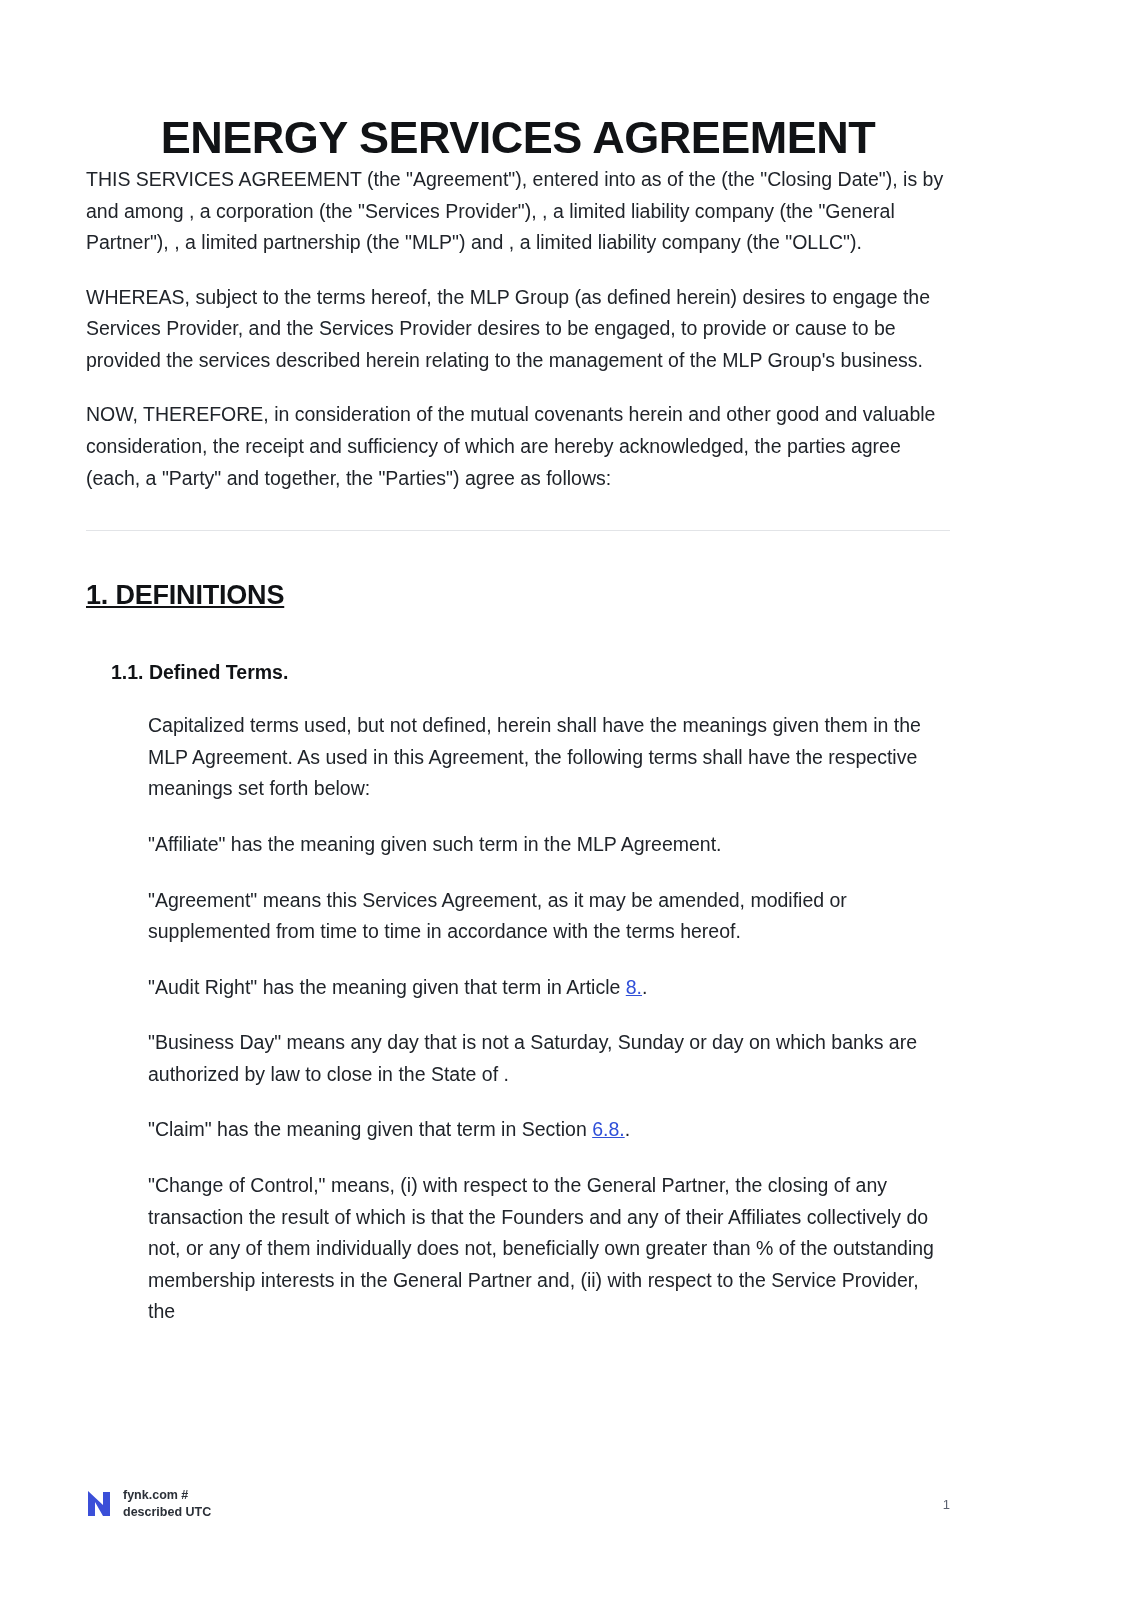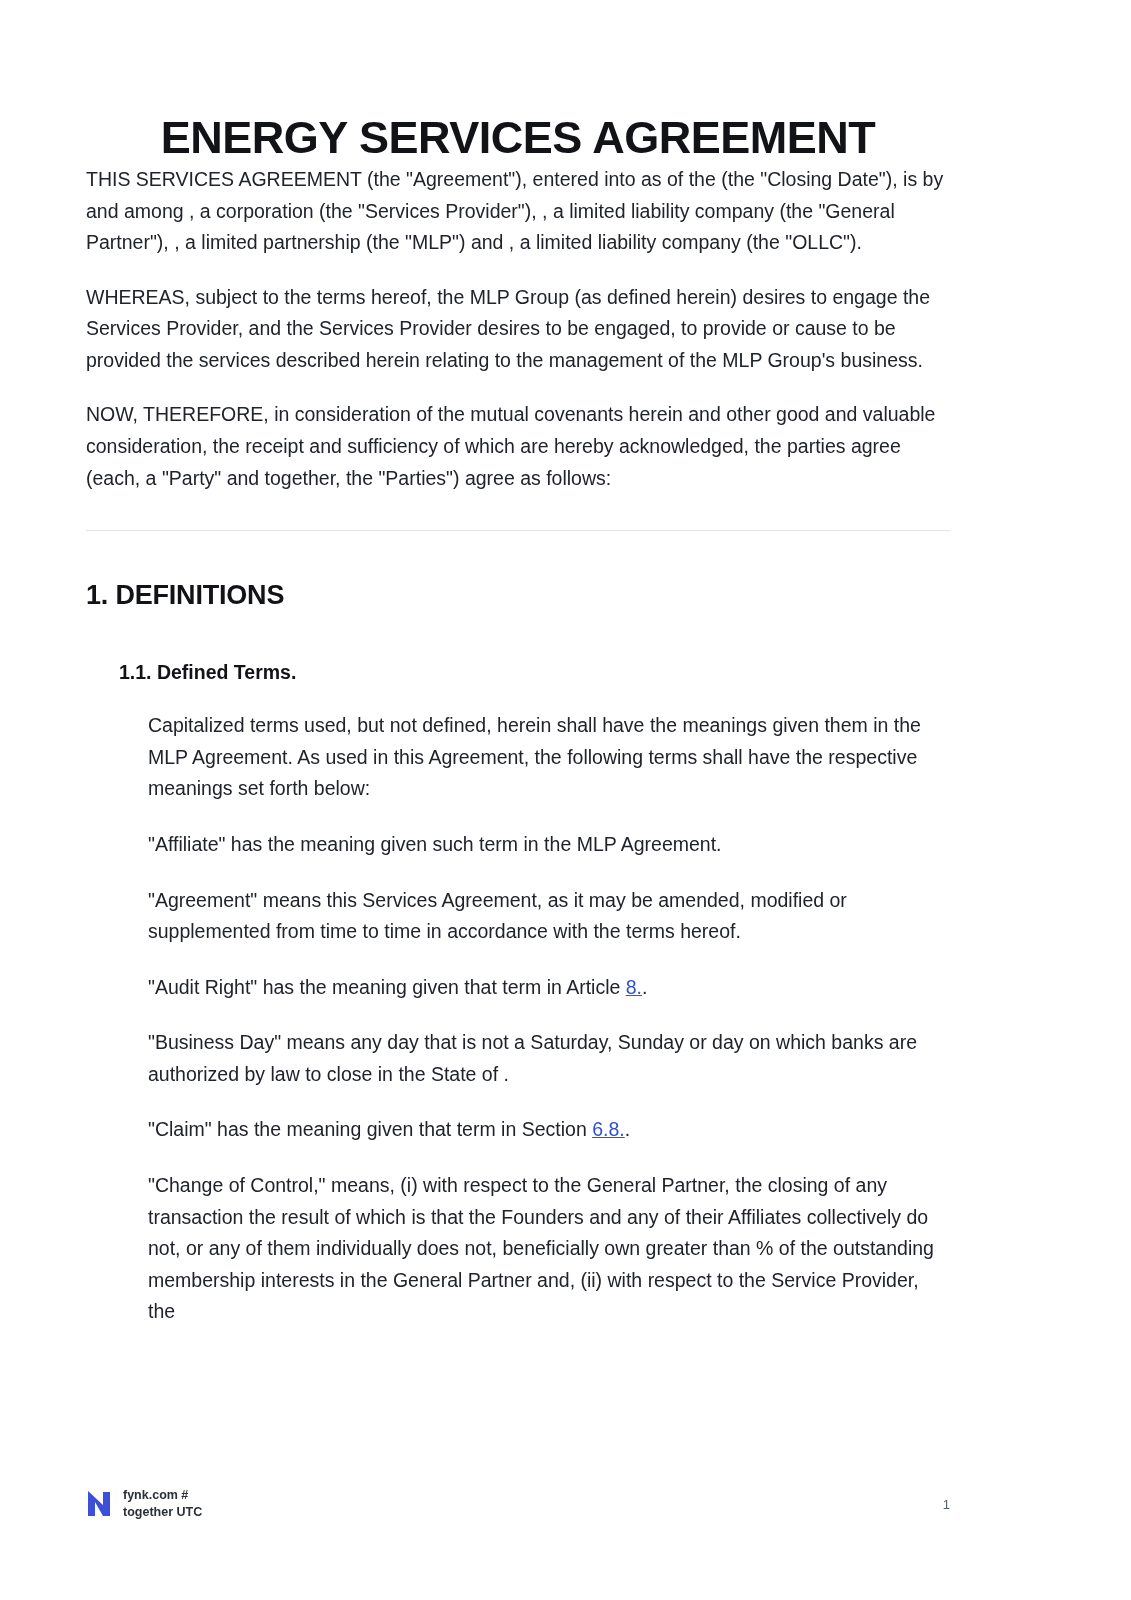--- a/index.html
+++ b/index.html
@@ -44,25 +44,26 @@
     border: none;
     border-top: 1px solid #e2e4e7;
     margin: 36px 0 0 0;
   }
   h2.section-heading {
     font-size: 27px;
     font-weight: bold;
     margin: 49px 0 0 0;
     color: #111316;
     letter-spacing: -0.2px;
+    text-decoration: underline;
   }
   h3.sub-heading {
     font-size: 19.5px;
     font-weight: bold;
-    margin: 50px 0 0 33px;
+    margin: 50px 0 0 25px;
     color: #111316;
   }
   .indent-block {
     margin: 26px 4px 0 62px;
   }
   .indent-block p.para {
     margin-bottom: 24px;
   }
   .indent-block p.para:last-child {
     margin-bottom: 0;
@@ -134,19 +135,19 @@
     <p class="para">"Change of Control," means, (i) with respect to the General Partner, the closing of any transaction the result of which is that the Founders and any of their Affiliates collectively do not, or any of them individually does not, beneficially own greater than % of the outstanding membership interests in the General Partner and, (ii) with respect to the Service Provider, the</p>
   </div>
 
   <div class="footer">
     <div class="footer-left">
       <svg class="brand-mark" viewBox="0 0 26 30">
         <path d="M2 2 L2 27 L9 27 L9 13 L17 27 L24 27 L24 3 L17 3 L17 16 Z" fill="#3b4fd8"></path>
       </svg>
       <div class="footer-text">
         <div>fynk.com #</div>
-        <div>together UTC</div>
+        <div>described UTC</div>
       </div>
     </div>
     <div class="page-number">1</div>
   </div>
 
 </div>
 
 </body></html>

